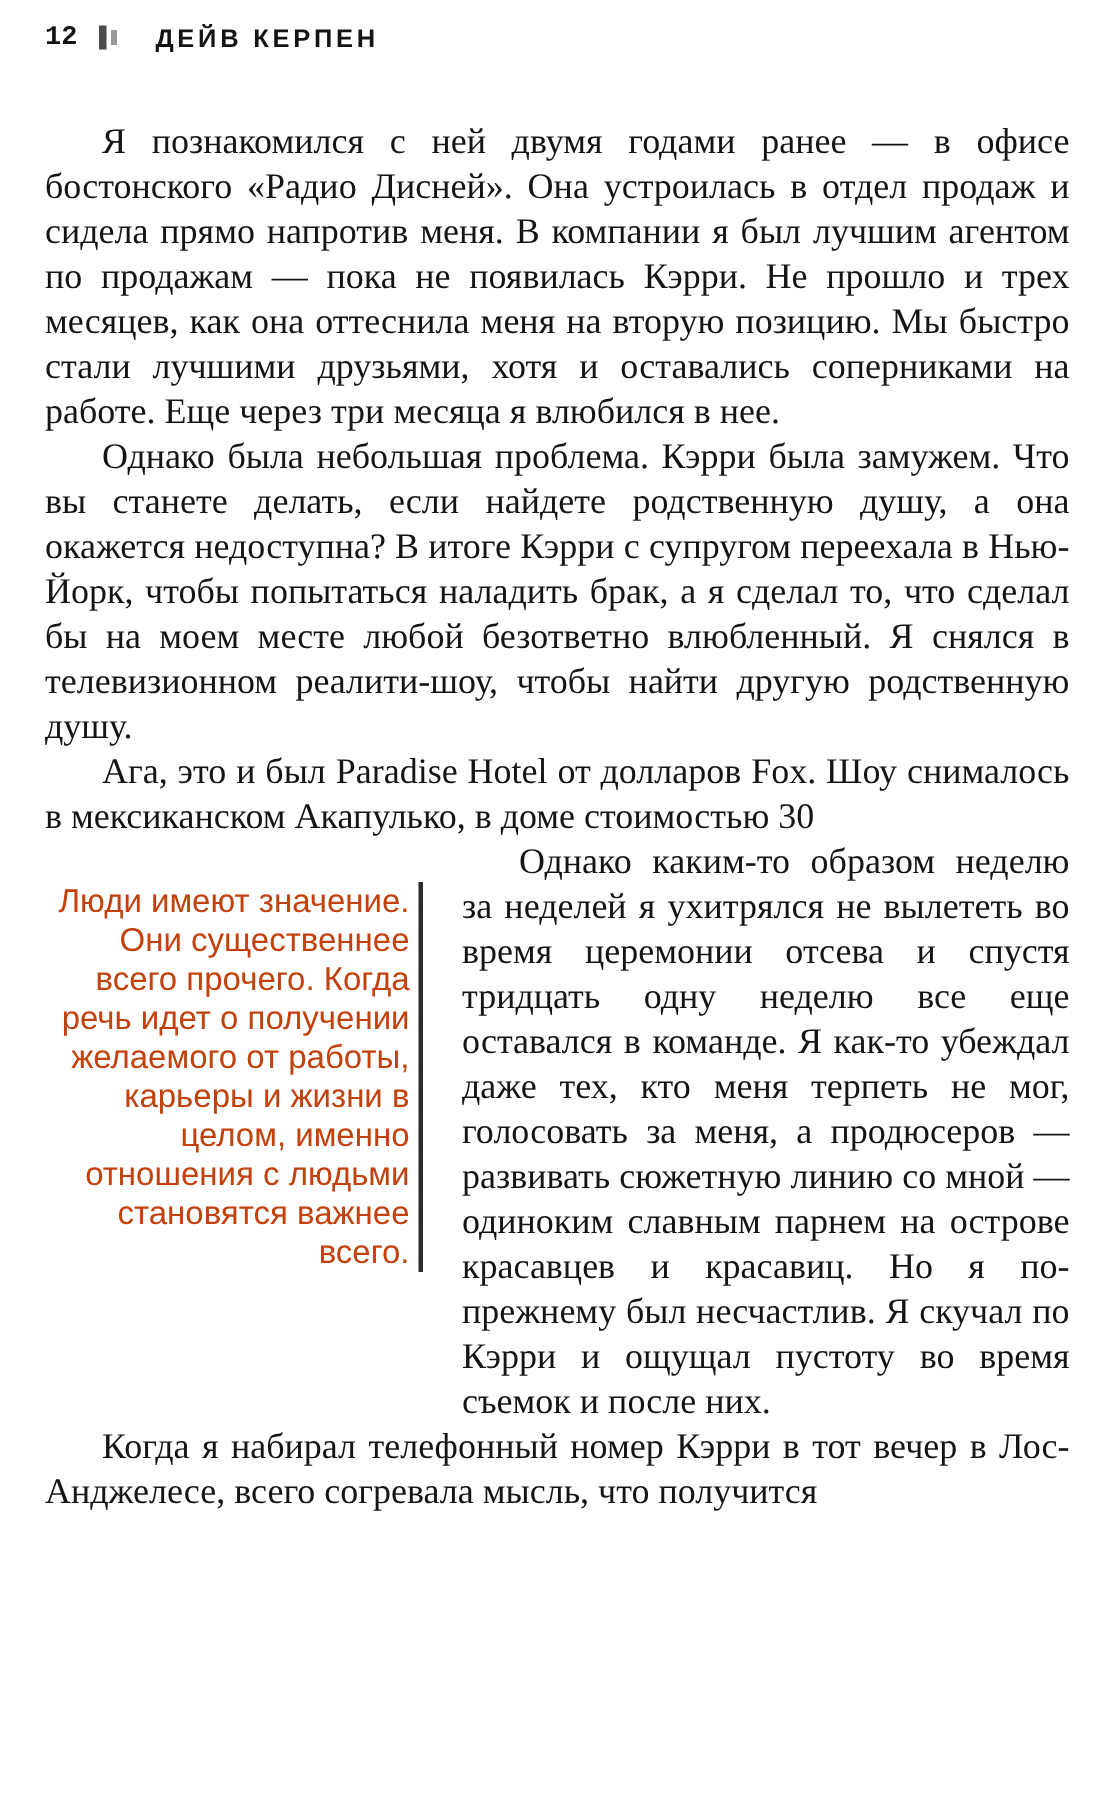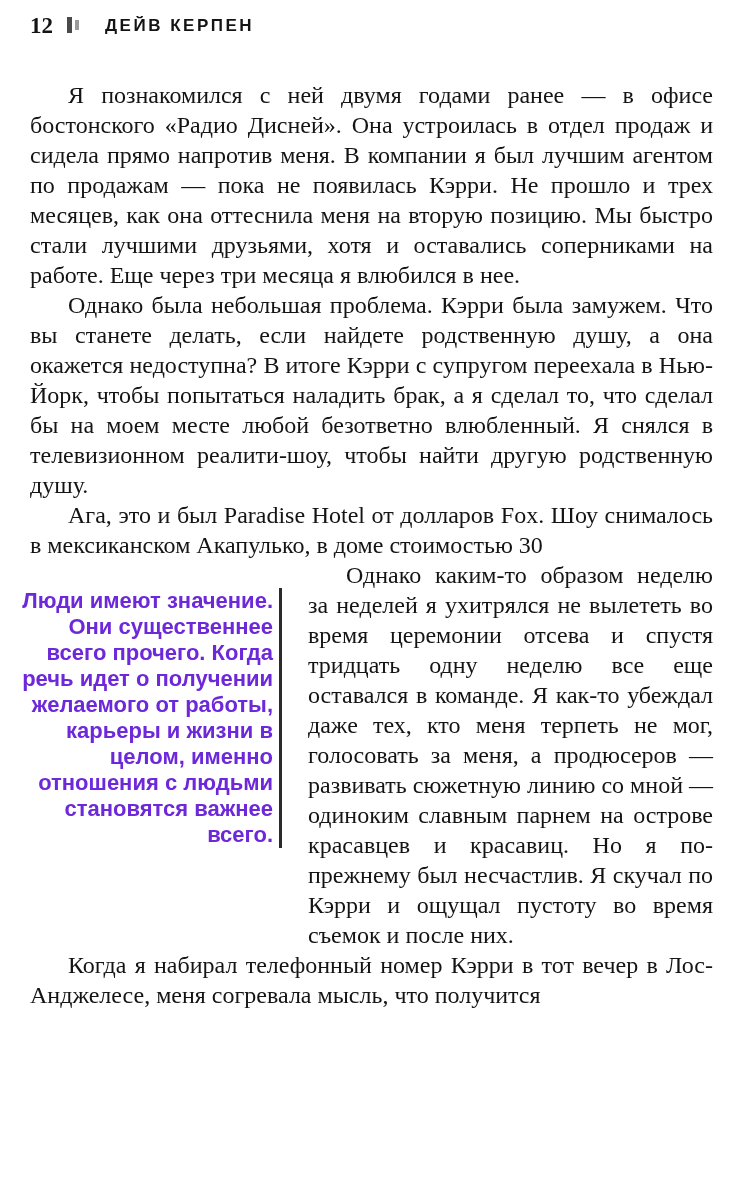--- a/index.html
+++ b/index.html
@@ -16,23 +16,23 @@
 
   
   .header {
     display: flex;
     align-items: center;
     gap: 14px;
     height: 30px;
     margin-bottom: 18px;
   }
   .page-number {
-    font-family: Liberation Serif, serif;
+    font-family: Liberation Mono, monospace;
     font-weight: bold;
-    font-size: 23px;
+    font-size: 18px;
     line-height: 1;
   }
   .marker-icon { display: flex; align-items: center; gap: 3px; }
   .marker-icon .bar-tall  { display: block; width: 5px; height: 16px; background: #4a4a4a; }
   .marker-icon .bar-short { display: block; width: 4px; height: 10px; background: #9a9a9a; }
   .author {
     font-family: "Liberation Sans", sans-serif;
     font-weight: bold;
     font-size: 17px;
     letter-spacing: 2.5px;
@@ -61,24 +61,24 @@
     min-height: 362px;
     text-indent: 0;
   }
   .pullquote-inner { display: flex; }
   .pq-text {
     display: block;
     flex: 1;
     text-align: right;
     padding-right: 6px;
     font-family: "Liberation Sans", sans-serif;
-    font-weight: bold;
+    font-weight: normal;
     font-size: 22px;
     line-height: 26px;
-    color: #6d28d9;
+    color: #c2410c;
     hyphens: auto;
   }
   .pq-bar {
     display: block;
     width: 3px;
     background: #2b2b2b;
     align-self: stretch;
   }
 </style>
 </head>
@@ -103,17 +103,17 @@
 
     <p><span>Ага, это и был </span><span class="italic">Paradise Hotel</span><span> от долларов </span><span class="italic">Fox</span><span>. Шоу снималось в мексиканском Акапулько, в доме стоимостью 30 </span><span class="pullquote-wrap">
           <span class="pullquote-inner">
             <span class="pq-text">Люди имеют значение. Они существеннее всего прочего. Когда речь идет о получении желаемого от работы, карьеры и жизни в целом, именно отношения с людьми становятся важнее всего.</span>
             <span class="pq-bar"></span>
           </span>
         </span></p>
 
     <p>Однако каким-то образом неделю за неделей я ухитрялся не вылететь во время церемонии отсева и спустя тридцать одну неделю все еще оставался в команде. Я как-то убеждал даже тех, кто меня терпеть не мог, голосовать за меня, а продюсеров — развивать сюжетную линию со мной — одиноким славным парнем на острове красавцев и красавиц. Но я по-прежнему был несчастлив. Я скучал по Кэрри и ощущал пустоту во время съемок и после них.</p>
 
-    <p>Когда я набирал телефонный номер Кэрри в тот вечер в Лос-Анджелесе, меня согревала мысль, что получится</p>
+    <p>Когда я набирал телефонный номер Кэрри в тот вечер в Лос-Анджелесе, всего согревала мысль, что получится</p>
 
   </main>
 
 </div>
 
 </body></html>

